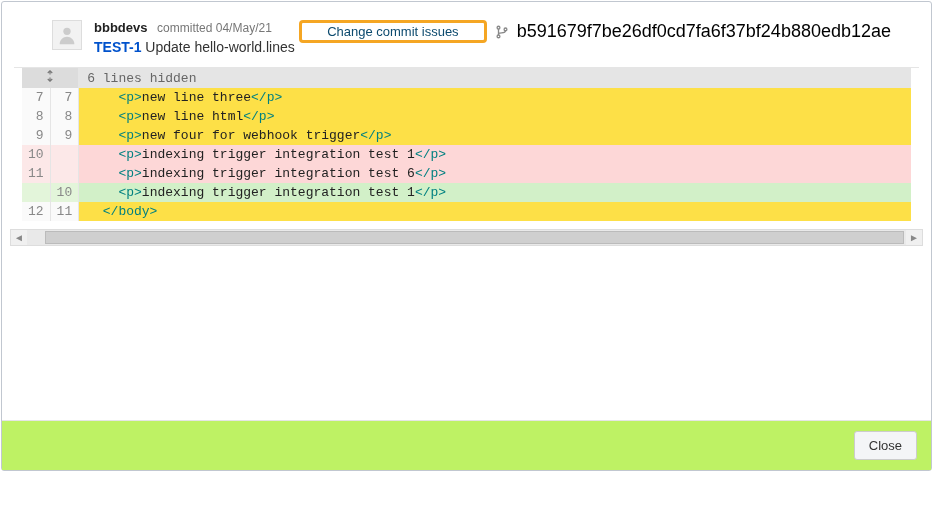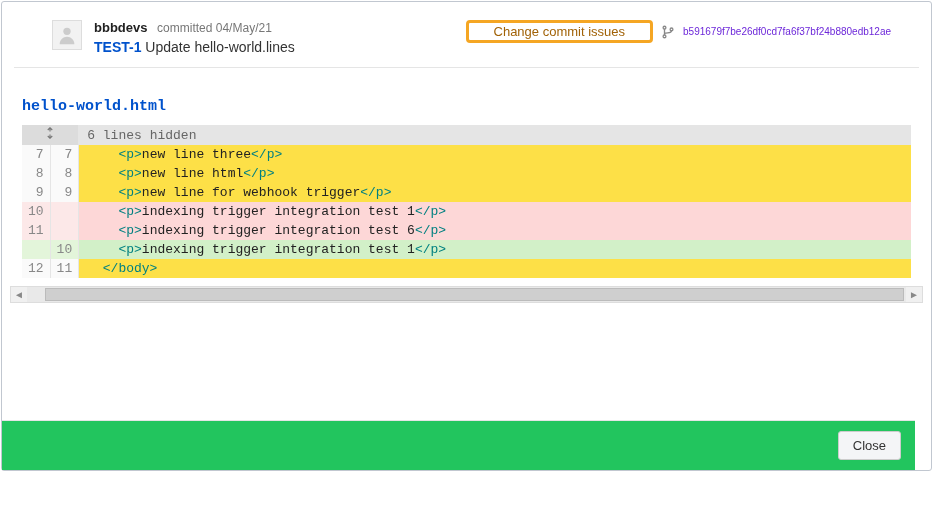--- a/index.html
+++ b/index.html
@@ -51,33 +51,33 @@
   .issue-key { color: #0052cc; font-weight: bold; }
   .right-head {
     margin-left: auto;
     display: flex;
     align-items: center;
     gap: 8px;
     flex-wrap: nowrap;
     white-space: nowrap;
   }
   .change-link {
-    color: #a16207;
+    color: #0c4a6e;
     text-decoration: none;
     cursor: pointer;
     padding: 6px 25px;
   }
   .highlight-box {
     border: 3px solid #f5a623;
     border-radius: 4px;
     padding: 1px 0px;
   }
   .branch-icon { color: #888; display: inline-flex; align-items: center; }
   .branch-icon svg { width:14px; height:14px; stroke:#888; fill:none; stroke-width:1.5; }
-  .hash { color: #6d28d9; text-decoration: none; cursor: pointer; font-size:10px;}
+  .hash { color: #000000; text-decoration: none; cursor: pointer; font-size:18px;}
   .sep {
     border-top: 1px solid #e5e5e5;
     margin: 0 12px;
   }
   .file-title {
     font-family: "Courier New", monospace;
     font-weight: bold;
     color: #0052cc;
     font-size: 15px;
     padding: 30px 20px 10px 20px;
@@ -131,26 +131,26 @@
     position: relative;
     display:flex;
     align-items:center;
     justify-content: space-between;
   }
   .scrollbar-h .arrow { width:16px; text-align:center; color:#888; font-size:10px; line-height:15px; cursor:pointer;}
   .scrollbar-h .track { flex:1; height:100%; background:#e9e9e9; position:relative;}
   .scrollbar-h .thumb { position:absolute; left:18px; right:2px; top:1px; bottom:1px; background:#cfcfcf; border:1px solid #bbb;}
   .footer {
     position: absolute;
-    bottom: 0; left: 0; right: 16px;
+    bottom: 0; left: 0; right: 0;
     border-top: 1px solid #e5e5e5;
     padding: 10px 14px;
     display: flex;
     justify-content: flex-end;
-    background: #22c55e;
+    background: #bef264;
   }
   .close-btn {
     background: #f4f5f7;
     border: 1px solid #ccc;
     border-radius: 3px;
     padding: 6px 14px;
     font-size: 13px;
     cursor: pointer;
     color: #333;
   }
@@ -186,21 +186,20 @@
               <circle cx="4" cy="13" r="1.6"></circle>
               <circle cx="12" cy="5" r="1.6"></circle>
               <path d="M4 4.6v6.8M12 6.6c0 3-4 2-8 3"></path>
             </svg>
         </span>
         <a class="hash">b591679f7be26df0cd7fa6f37bf24b880edb12ae</a>
       </div>
     </div>
     <div class="sep"></div>
 
-    <div class="file-title">hello-world.html</div>
 
     <div class="diff">
       <table>
         <tbody id="diff-body">
           <tr class="hidden-row">
             <td class="ln" colspan="2">
               <svg viewBox="0 0 16 16">
                   <path d="M8 1v5M5 4l3-3 3 3M8 15v-5M5 12l3 3 3-3"></path>
                 </svg>
             </td>
@@ -212,21 +211,21 @@
               <td class="content-cell"><span class="indent-m"></span><span class="tag">&lt;p&gt;</span><span class="txt">new line three</span><span class="tag">&lt;/p&gt;</span></td>
             </tr>
             <tr class="ctx">
               <td class="ln">8</td>
               <td class="ln">8</td>
               <td class="content-cell"><span class="indent-m"></span><span class="tag">&lt;p&gt;</span><span class="txt">new line html</span><span class="tag">&lt;/p&gt;</span></td>
             </tr>
             <tr class="ctx">
               <td class="ln">9</td>
               <td class="ln">9</td>
-              <td class="content-cell"><span class="indent-m"></span><span class="tag">&lt;p&gt;</span><span class="txt">new line for webhook trigger</span><span class="tag">&lt;/p&gt;</span></td>
+              <td class="content-cell"><span class="indent-m"></span><span class="tag">&lt;p&gt;</span><span class="txt">new four for webhook trigger</span><span class="tag">&lt;/p&gt;</span></td>
             </tr>
             <tr class="del">
               <td class="ln">10</td>
               <td class="ln"></td>
               <td class="content-cell"><span class="indent-m"></span><span class="tag">&lt;p&gt;</span><span class="txt">indexing trigger integration test 1</span><span class="tag">&lt;/p&gt;</span></td>
             </tr>
             <tr class="del">
               <td class="ln">11</td>
               <td class="ln"></td>
               <td class="content-cell"><span class="indent-m"></span><span class="tag">&lt;p&gt;</span><span class="txt">indexing trigger integration test 6</span><span class="tag">&lt;/p&gt;</span></td>

